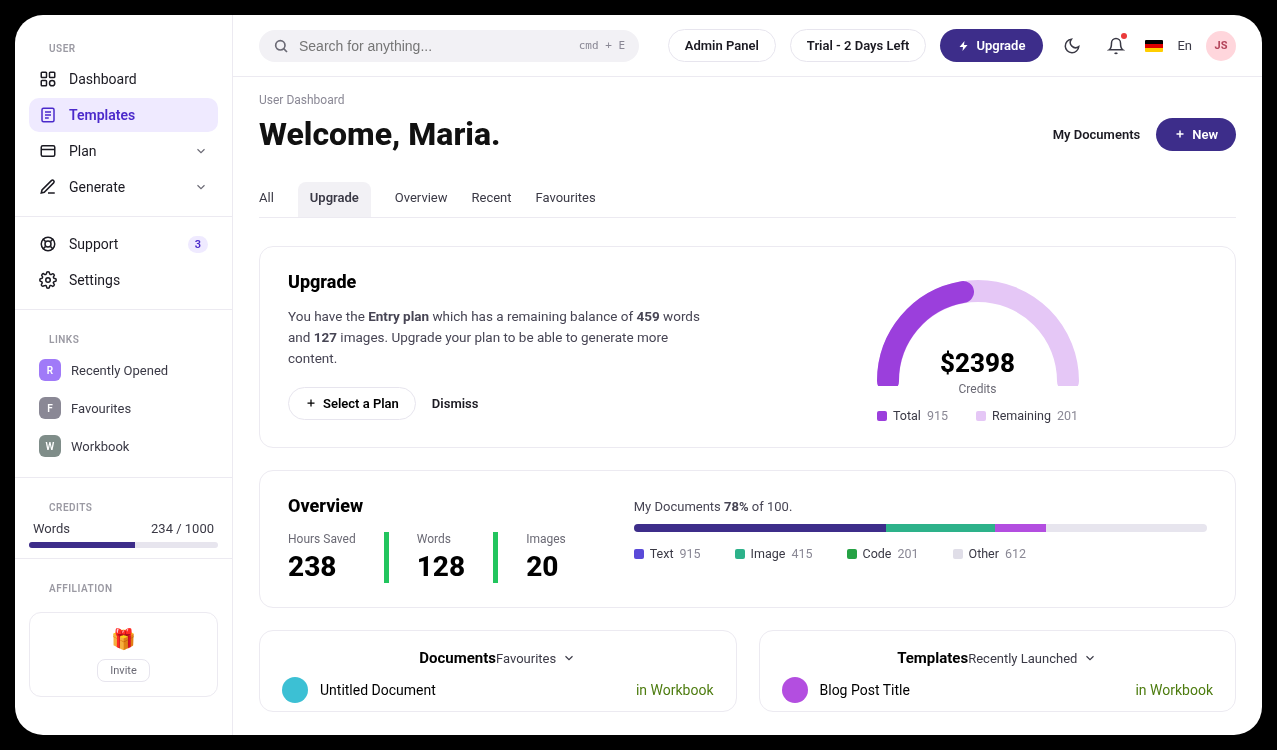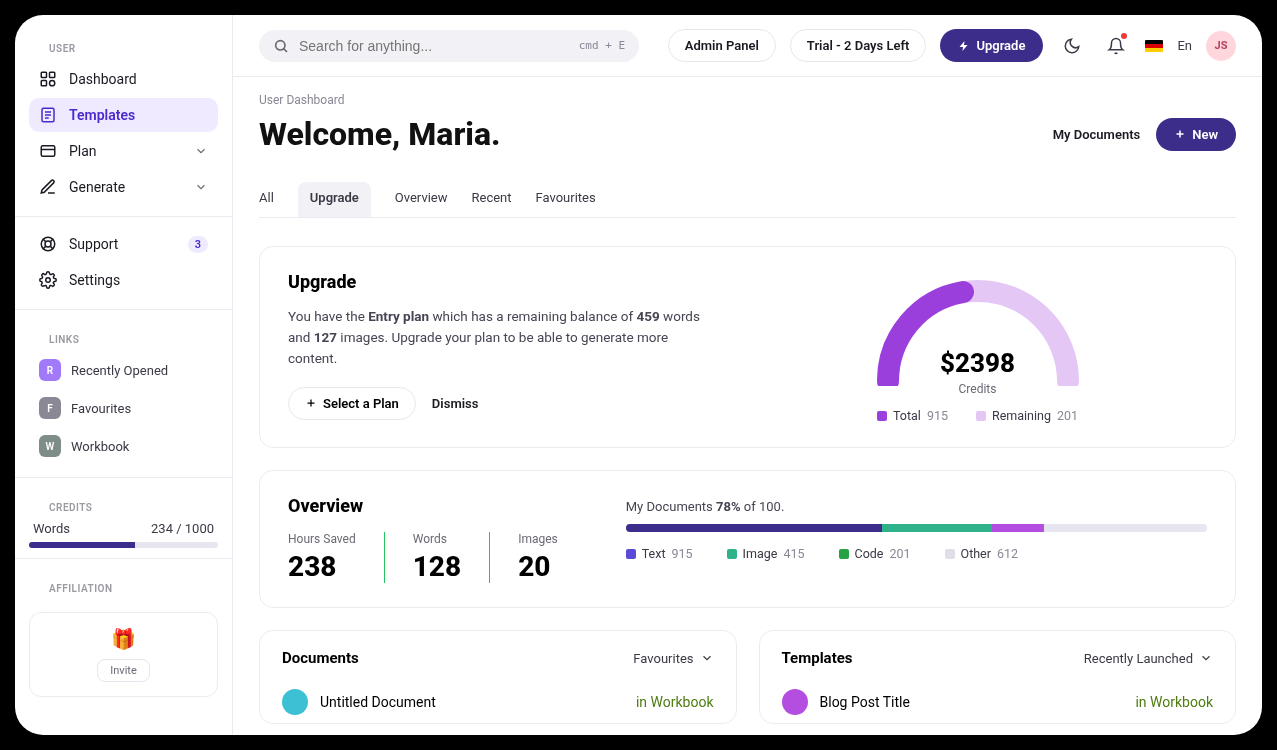--- a/index.html
+++ b/index.html
@@ -66,38 +66,38 @@
 .gauge .val { position:absolute; bottom:8px; left:0; right:0; text-align:center; font-size:26px; font-weight:800;}
 .gauge .lbl { position:absolute; bottom:-10px; left:0; right:0; text-align:center; font-size:12px; color:#6b6a75;}
 .legend { display:flex; gap:28px; margin-top:22px; font-size:12.5px; color:#3a3945;}
 .legend .item { display:flex; align-items:center; gap:6px;}
 .legend .sw { width:10px; height:10px; border-radius:2px;}
 .legend .num { color:#8a8895;}
 
 .overview-card { display:flex; gap:40px; align-items:flex-start;}
 .ov-left h3 { font-size:18px; font-weight:800; margin-bottom:16px;}
 .stats { display:flex; gap:0;}
-.stat { padding:0 28px; border-right:1px solid #22c55e;}
+.stat { padding:0 28px; border-right:5px solid #22c55e;}
 .stat:first-child { padding-left:0;}
 .stat:last-child { border-right:none;}
 .stat .lbl { font-size:12px; color:#6b6a75; margin-bottom:4px;}
 .stat .num { font-size:28px; font-weight:800;}
 .ov-right { flex:1; padding-top:4px;}
 .ov-right .cap { font-size:13px; color:#474554; margin-bottom:10px;}
 .ov-right .cap b { font-weight:700;}
 .stack-bar { height:8px; border-radius:4px; overflow:hidden; display:flex; background:#e7e5ee; margin-bottom:14px;}
 .stack-bar .seg { height:100%;}
 .ov-legend { display:flex; gap:34px; font-size:12.5px;}
 .ov-legend .item { display:flex; align-items:center; gap:6px; color:#3a3945;}
 .ov-legend .sw { width:10px; height:10px; border-radius:2px;}
 .ov-legend .num { color:#8a8895;}
 
 .two-col { display:flex; gap:22px;}
 .two-col .card { flex:1; padding:18px 22px 0;}
-.card-head { display:flex; align-items:center; justify-content:space-between; margin-bottom:14px;}
+.card-head { display:flex; align-items:center; justify-content:center; margin-bottom:2px;}
 .card-head h4 { font-size:15px; font-weight:700;}
 .dd { font-size:13px; display:flex; align-items:center; gap:6px; cursor:pointer; color:#3a3945;}
 .doc-row { display:flex; align-items:center; gap:12px; padding:8px 0; font-size:14px;}
 .doc-row .av { width:26px; height:26px; border-radius:50%;}
 .doc-row .loc { margin-left:auto; font-size:14px; color:#4d7c0f;}
 svg { display:block; }
 </style>
 </head>
 <body>
 

